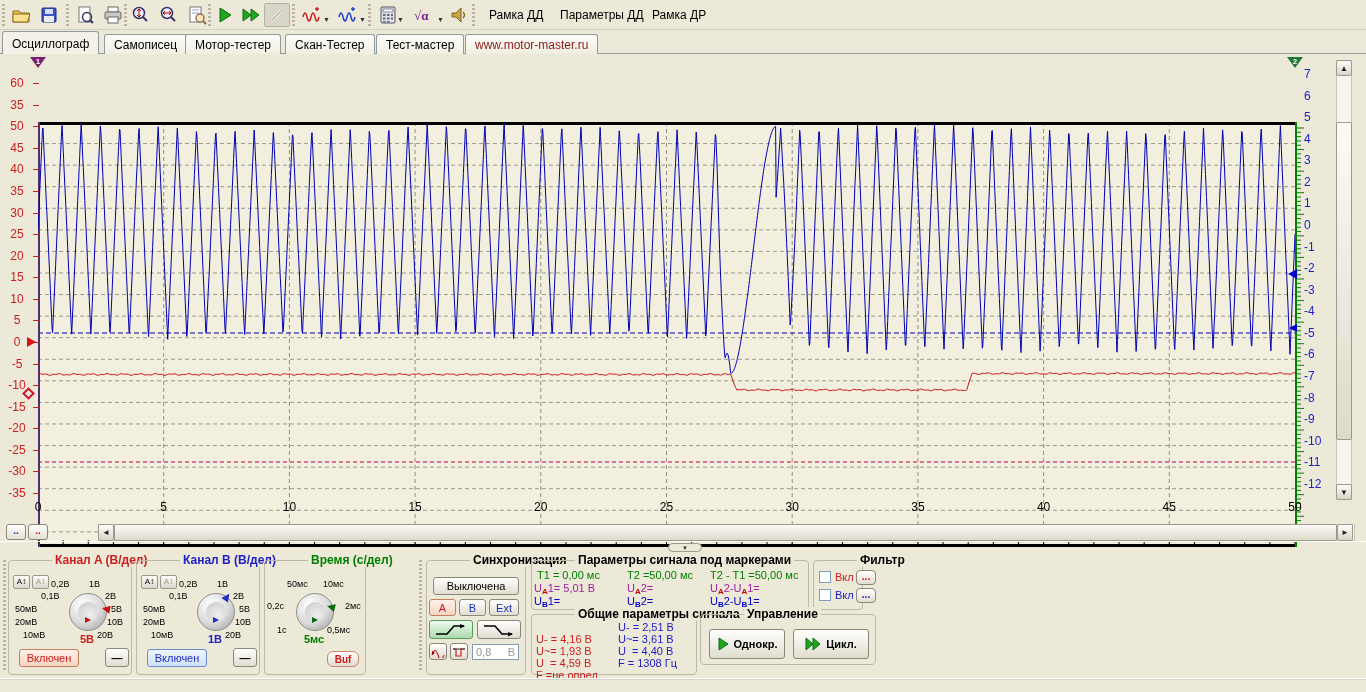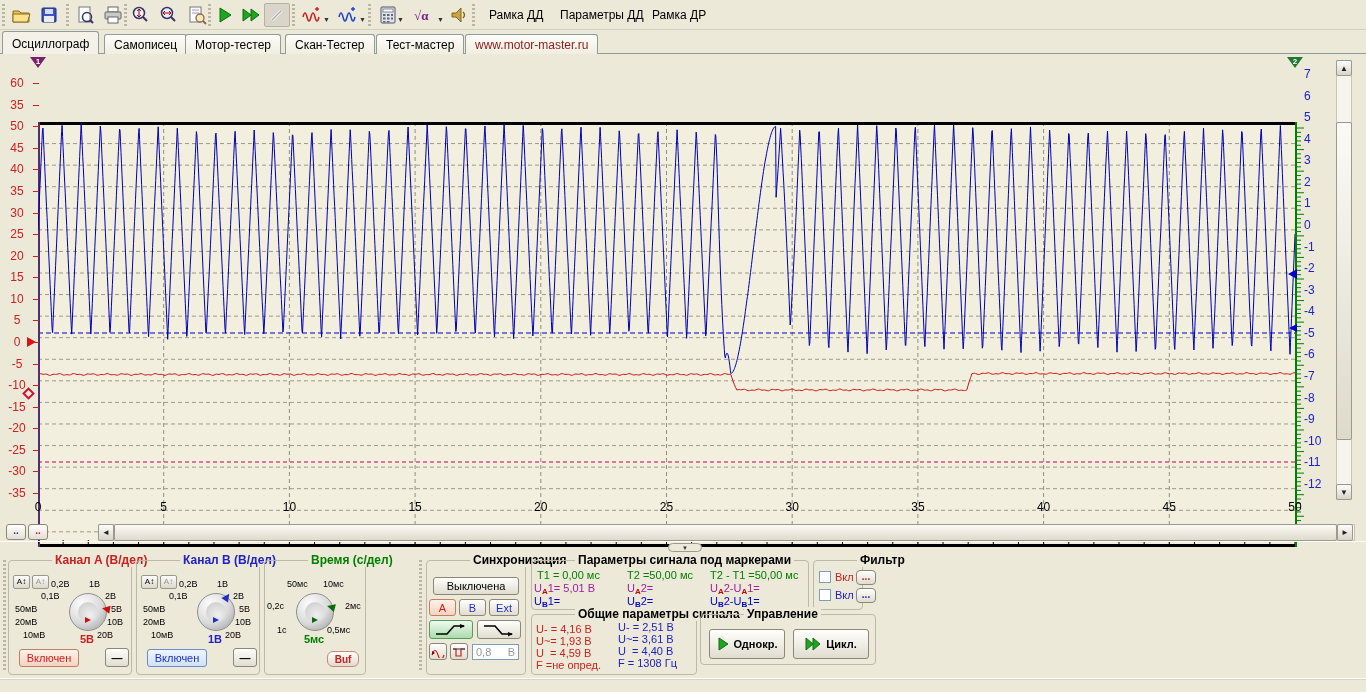--- a/index.html
+++ b/index.html
@@ -634,21 +634,21 @@
     <div class="checkbox" style="left:5px;top:10px"></div>
     <span class="flabel" style="left:21px;top:10px;color:#cc2020">Вкл</span>
     <div class="dots-btn" style="left:42px;top:9px;color:#cc2020">...</div>
     <div class="checkbox" style="left:5px;top:28px"></div>
     <span class="flabel" style="left:21px;top:28px;color:#2020c8">Вкл</span>
     <div class="dots-btn" style="left:42px;top:27px;color:#2020c8">...</div>
   </div>
 
   <div class="group" style="left:531px;top:58px;width:166px;height:61px">
     <span class="gtitle">Общие параметры сигнала</span>
-    <div id="gen-col-a" style="position:absolute;left:4px;top:8px">
+    <div id="gen-col-a" style="position:absolute;left:4px;top:18px">
         <div style="color: rgb(204, 32, 32); font-size: 11px; line-height: 12px; white-space: pre;">U- = 4,16 В</div>
         <div style="color: rgb(204, 32, 32); font-size: 11px; line-height: 12px; white-space: pre;">U~= 1,93 В</div>
         <div style="color: rgb(204, 32, 32); font-size: 11px; line-height: 12px; white-space: pre;">U  = 4,59 В</div>
         <div style="color: rgb(204, 32, 32); font-size: 11px; line-height: 12px; white-space: pre;">F =не опред.</div>
       </div>
     <div id="gen-col-b" style="position:absolute;left:86px;top:6px">
         <div style="color: rgb(32, 32, 200); font-size: 11px; line-height: 12px; white-space: pre;">U- = 2,51 В</div>
         <div style="color: rgb(32, 32, 200); font-size: 11px; line-height: 12px; white-space: pre;">U~= 3,61 В</div>
         <div style="color: rgb(32, 32, 200); font-size: 11px; line-height: 12px; white-space: pre;">U  = 4,40 В</div>
         <div style="color: rgb(32, 32, 200); font-size: 11px; line-height: 12px; white-space: pre;">F = 1308 Гц</div>

